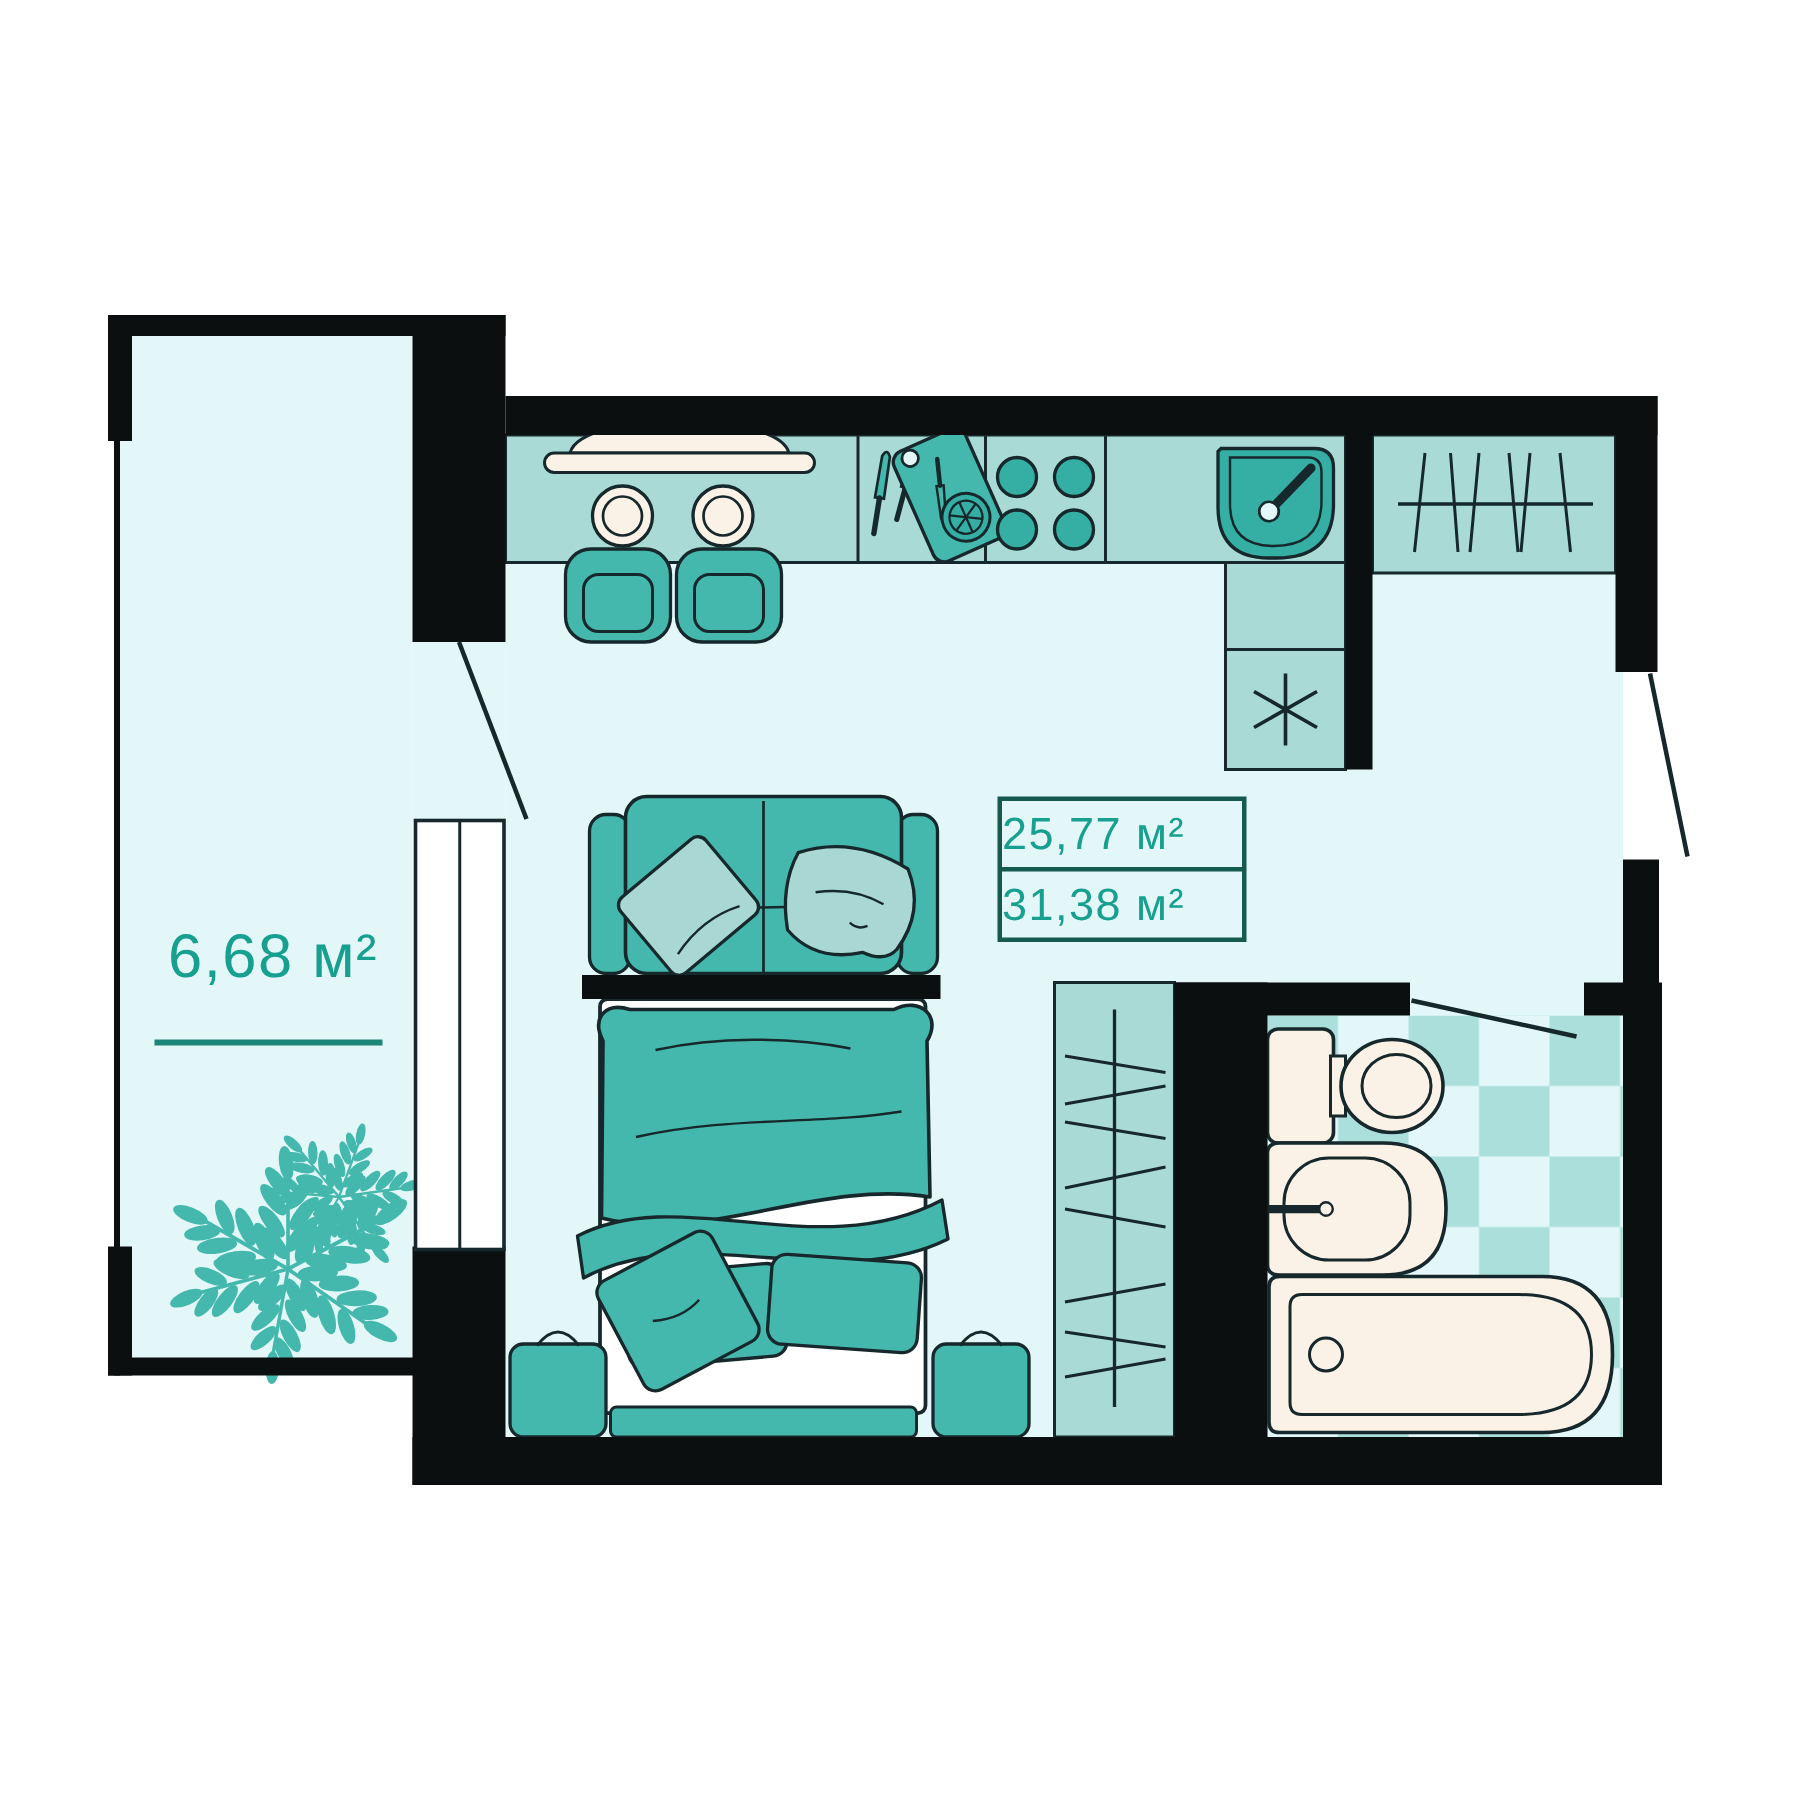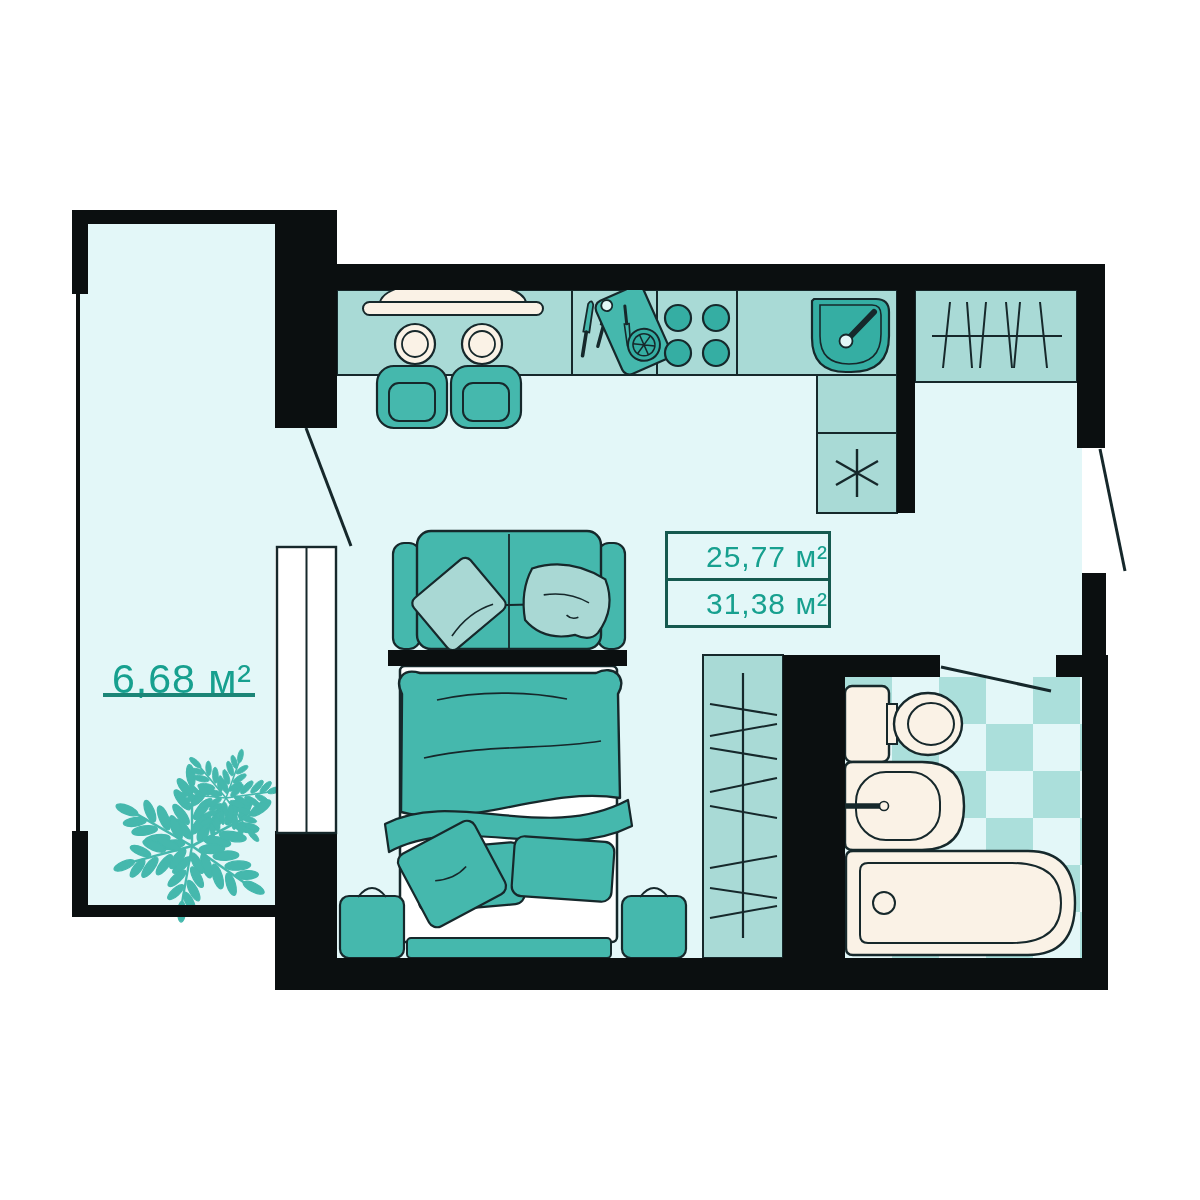--- a/index.html
+++ b/index.html
@@ -14,24 +14,24 @@
   .teal{fill:#45b8ad;stroke:#16282b;}
   .teal2{fill:#35aea3;stroke:#16282b;}
   .cream{fill:#faf2e6;stroke:#16282b;}
   .white{fill:#ffffff;stroke:#16282b;}
   .lightp{fill:#a9d8d4;stroke:#16282b;}
   .ln{stroke:#16282b;fill:none;}
   .fern{fill:#45b8ad;stroke:#45b8ad;}
 
   
   .area-box{position:absolute;left:665px;top:531px;width:160px;border:3px solid #15594f;}
-  .area-box .row{height:44px;line-height:45px;text-align:right;font-size:30px;
+  .area-box .row{height:44px;line-height:45px;text-align:left;font-size:30px;
                  letter-spacing:1px;color:#17a08f;white-space:nowrap;}
   .area-box .row + .row{border-top:3px solid #15594f;}
-  .balcony-label{position:absolute;left:98px;top:656px;width:168px;text-align:center;
+  .balcony-label{position:absolute;left:98px;top:614px;width:168px;text-align:center;
                  font-size:41px;letter-spacing:1px;color:#17a08f;white-space:nowrap;}
   .balcony-underline{position:absolute;left:103px;top:693px;width:152px;height:4px;background:#1b8577;}
 </style>
 </head>
 <body>
 
 <div id="plan">
 <svg width="1200" height="1200" viewBox="0 0 1200 1200">
   <defs>
     <pattern id="checker" x="845" y="677" width="94" height="94" patternUnits="userSpaceOnUse">

